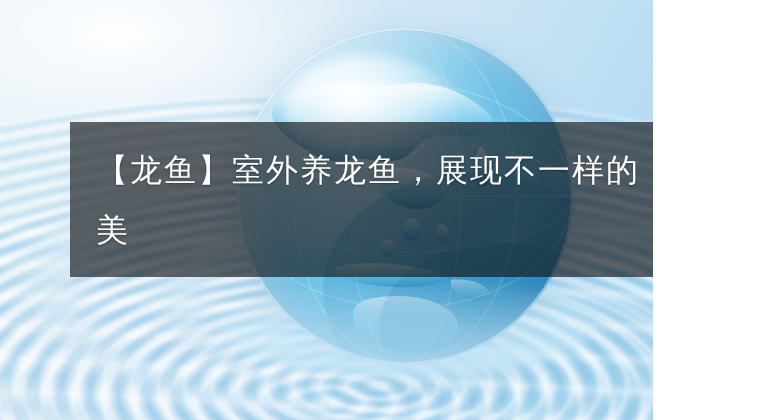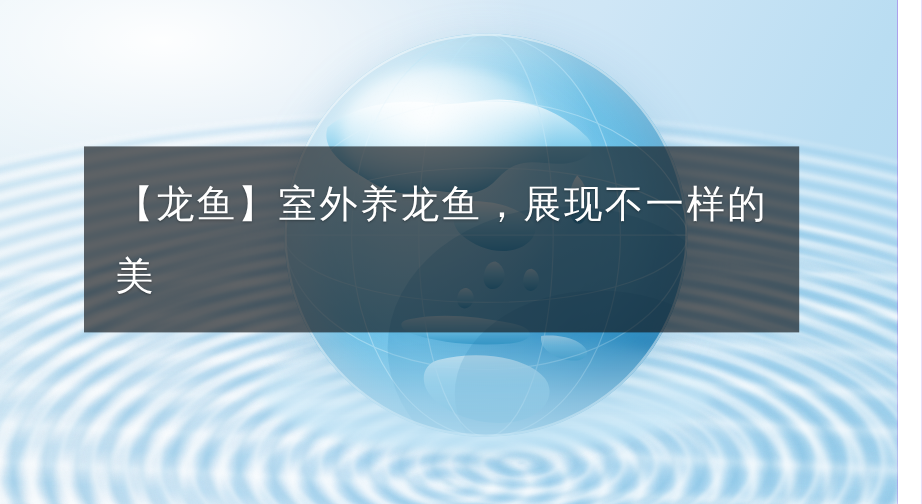--- a/index.html
+++ b/index.html
@@ -6,24 +6,24 @@
     margin: 0;
     padding: 0;
     background: #ffffff;
   }
   body {
     font-family: "Liberation Sans", sans-serif;
   }
 
   .banner {
     position: relative;
-    width: 748px;
+    width: 653px;
     height: 420px;
     overflow: hidden;
-    background: #6d28d9;
+    background: #404040;
   }
 
   
   .photo {
     position: absolute;
     inset: 0;
     background:
       radial-gradient(ellipse 70% 55% at 18% 8%,  rgba(255,255,255,0.95) 0%, rgba(255,255,255,0) 60%),
       linear-gradient(118deg, #e6f2f8 0%, #dbeaf5 28%, #cfe6f6 52%, #b9ddf2 78%, #aed8f0 100%);
   }

